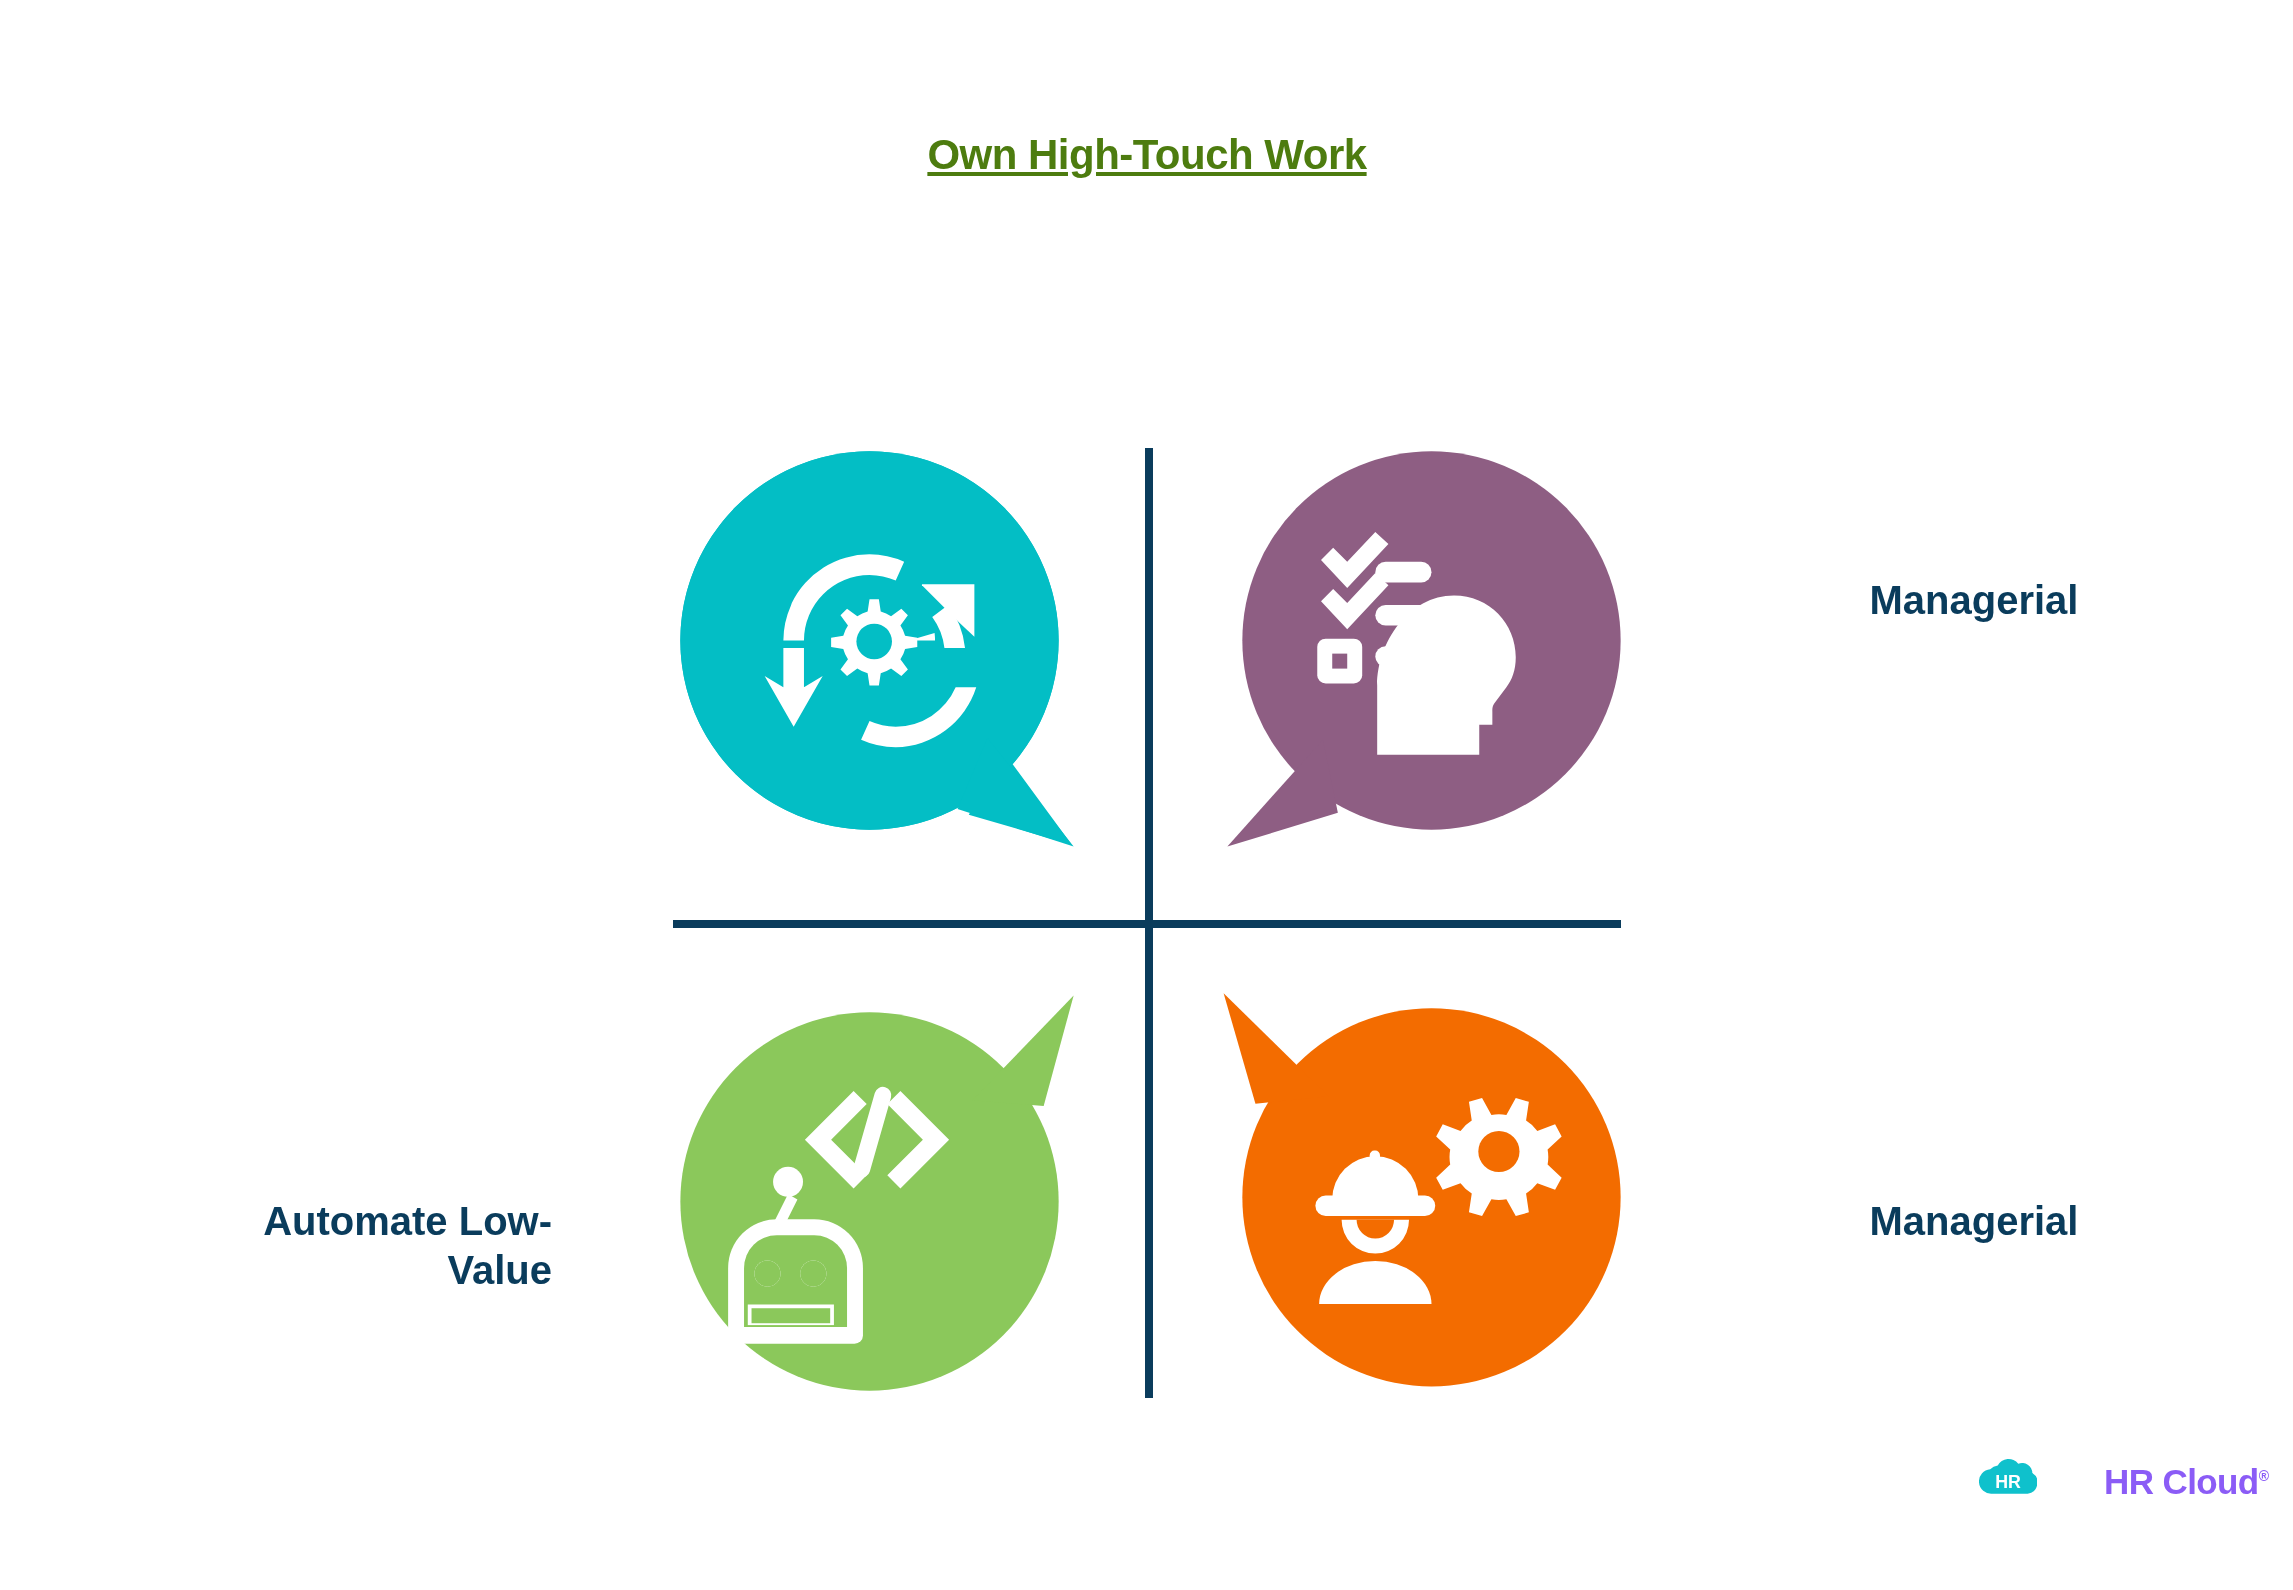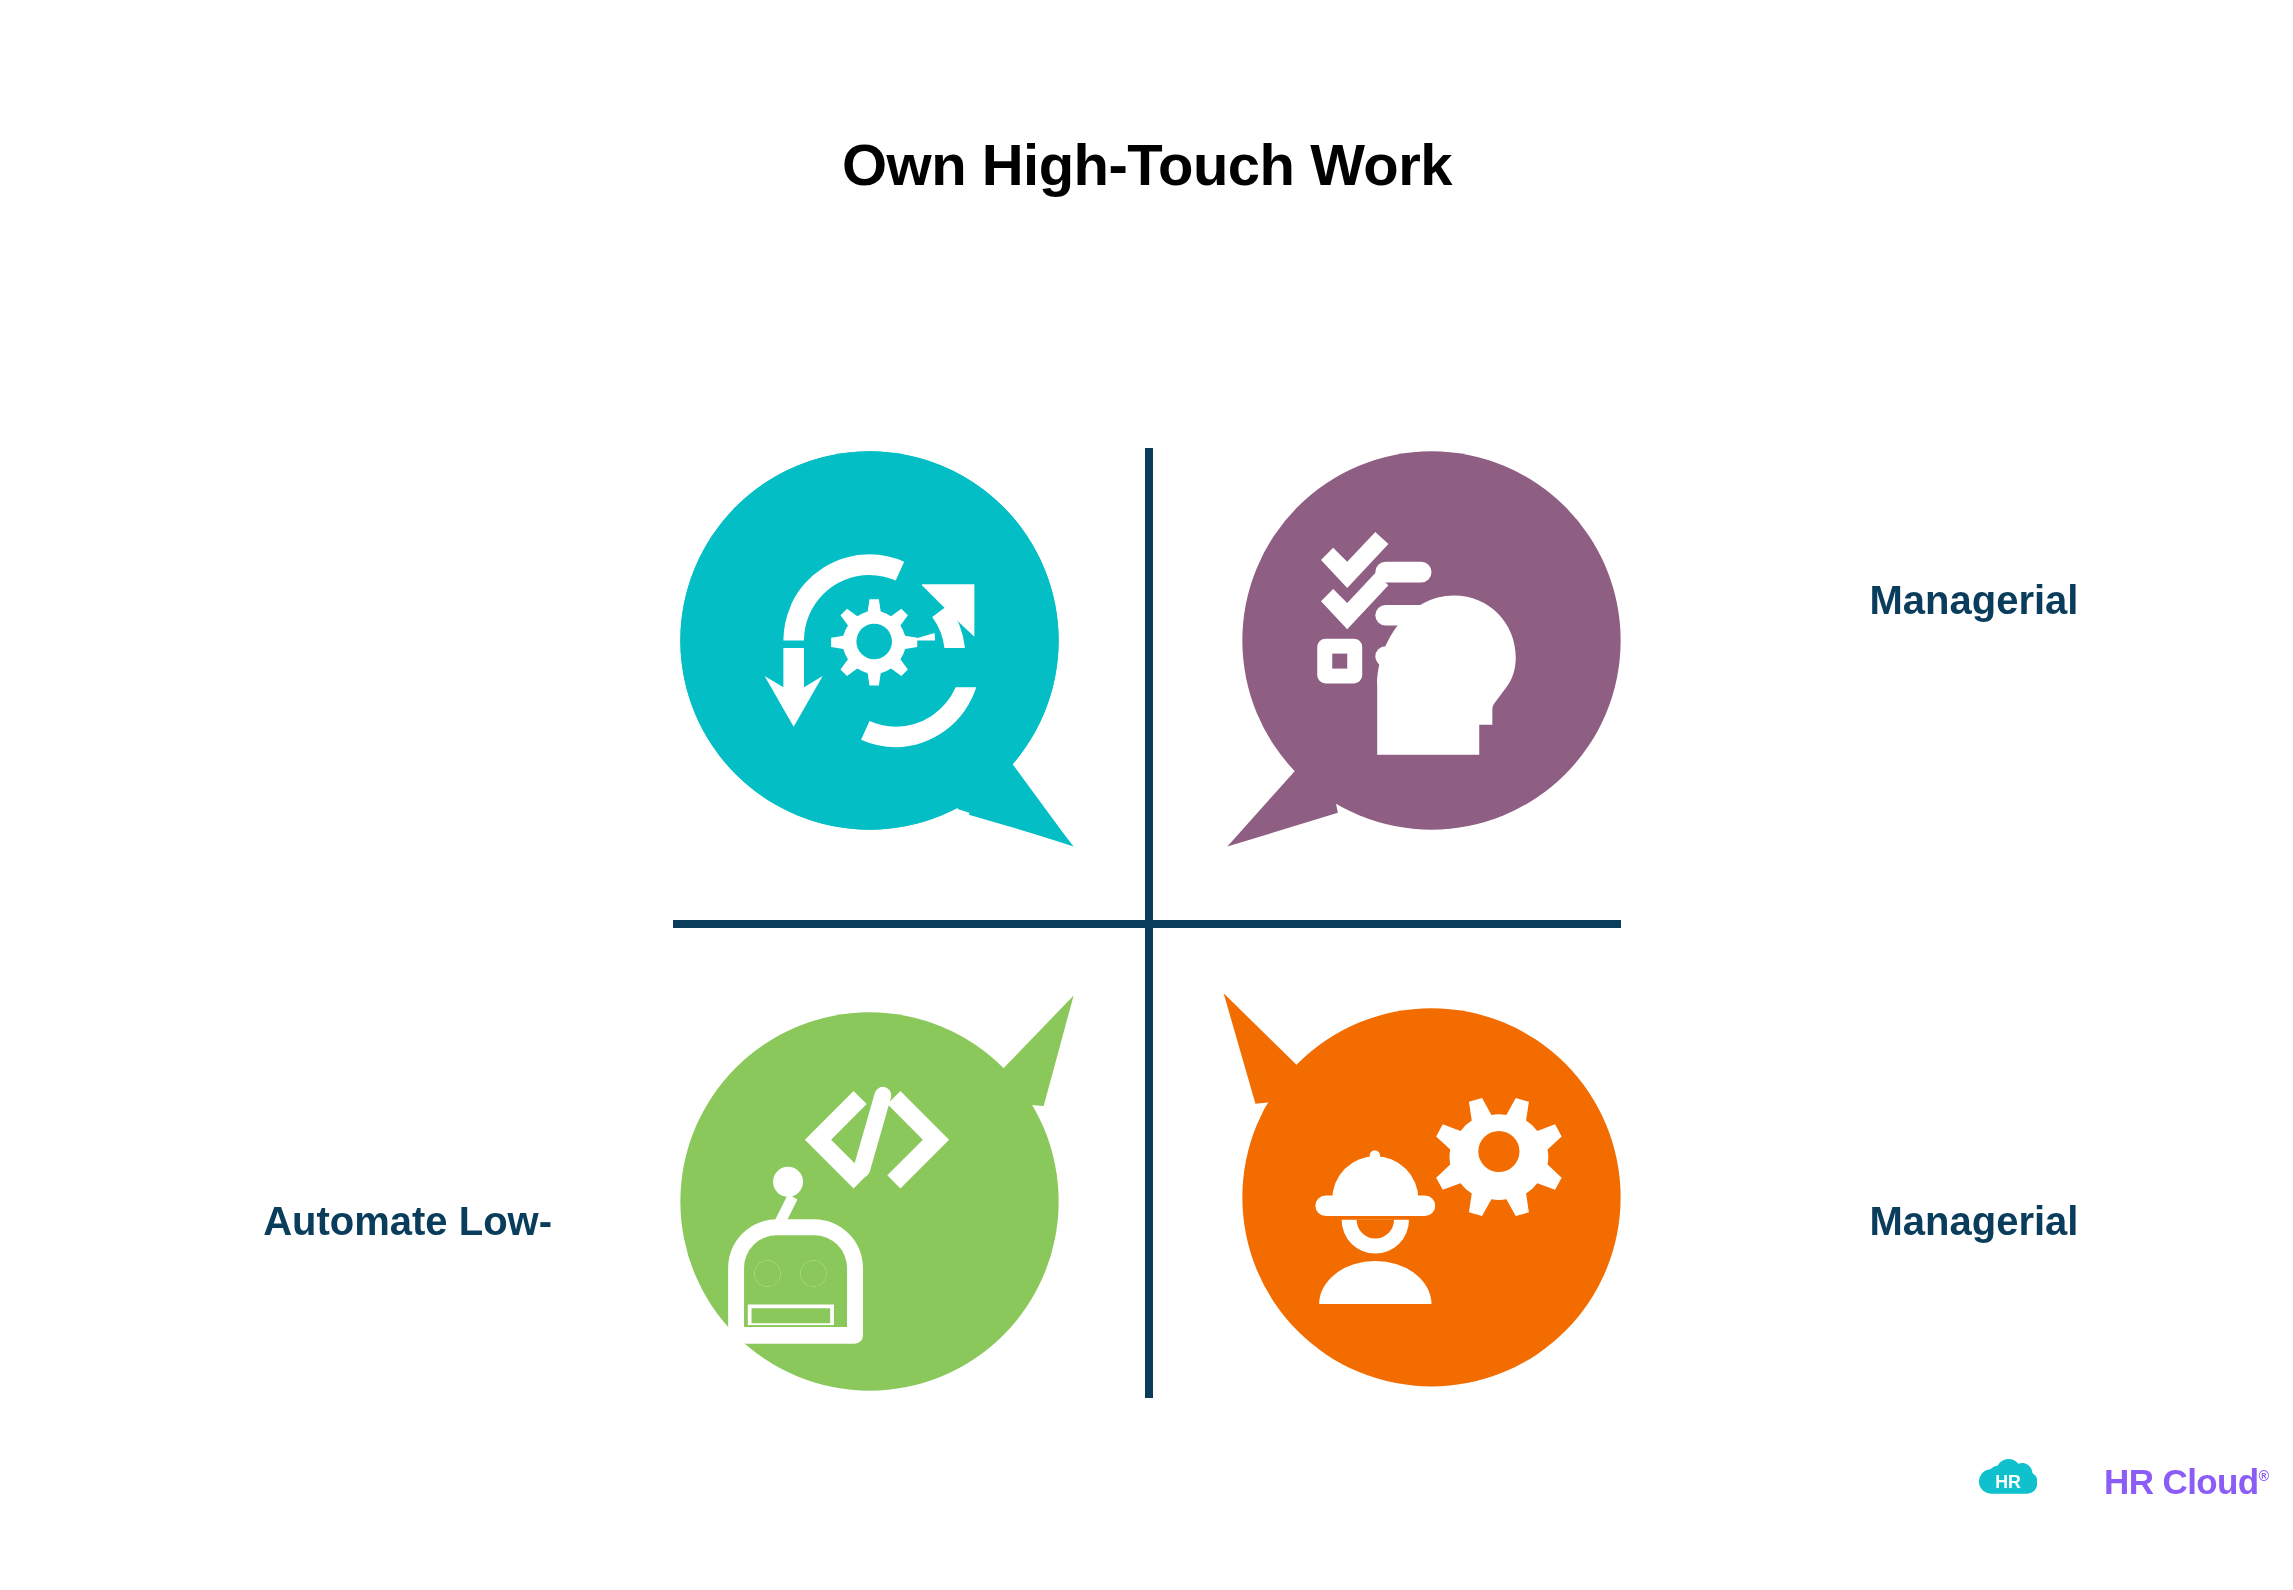--- a/index.html
+++ b/index.html
@@ -18,24 +18,25 @@
     overflow: hidden;
   }
 
   
   #title {
     position: absolute;
     left: 0;
     top: 131px;
     width: 2294px;
     text-align: center;
-    font-size: 58px;
+    font-size: 42px;
     font-weight: bold;
-    color: #000000;
+    color: #4d7c0f;
     letter-spacing: -0.5px;
+    text-decoration: underline;
   }
 
   
   .axis-line {
     position: absolute;
     background: #0A3C5C;
   }
   #axis-vertical {
     left: 1145px;
     top: 448px;
@@ -120,20 +121,21 @@
 <div id="canvas">
 
   <div id="title">Own High-Touch Work</div>
 
   <div class="axis-line" id="axis-vertical"></div>
   <div class="axis-line" id="axis-horizontal"></div>
 
 
   <div class="quad-label right-align" id="label-automate-low-value">
     <div>Automate Low-</div>
+    <div>Value</div>
   </div>
 
   <div class="quad-label left-align" id="label-managerial-judgment">
     <div>Managerial</div>
   </div>
 
   <div class="quad-label left-align" id="label-managerial-oversight">
     <div>Managerial</div>
   </div>
 

